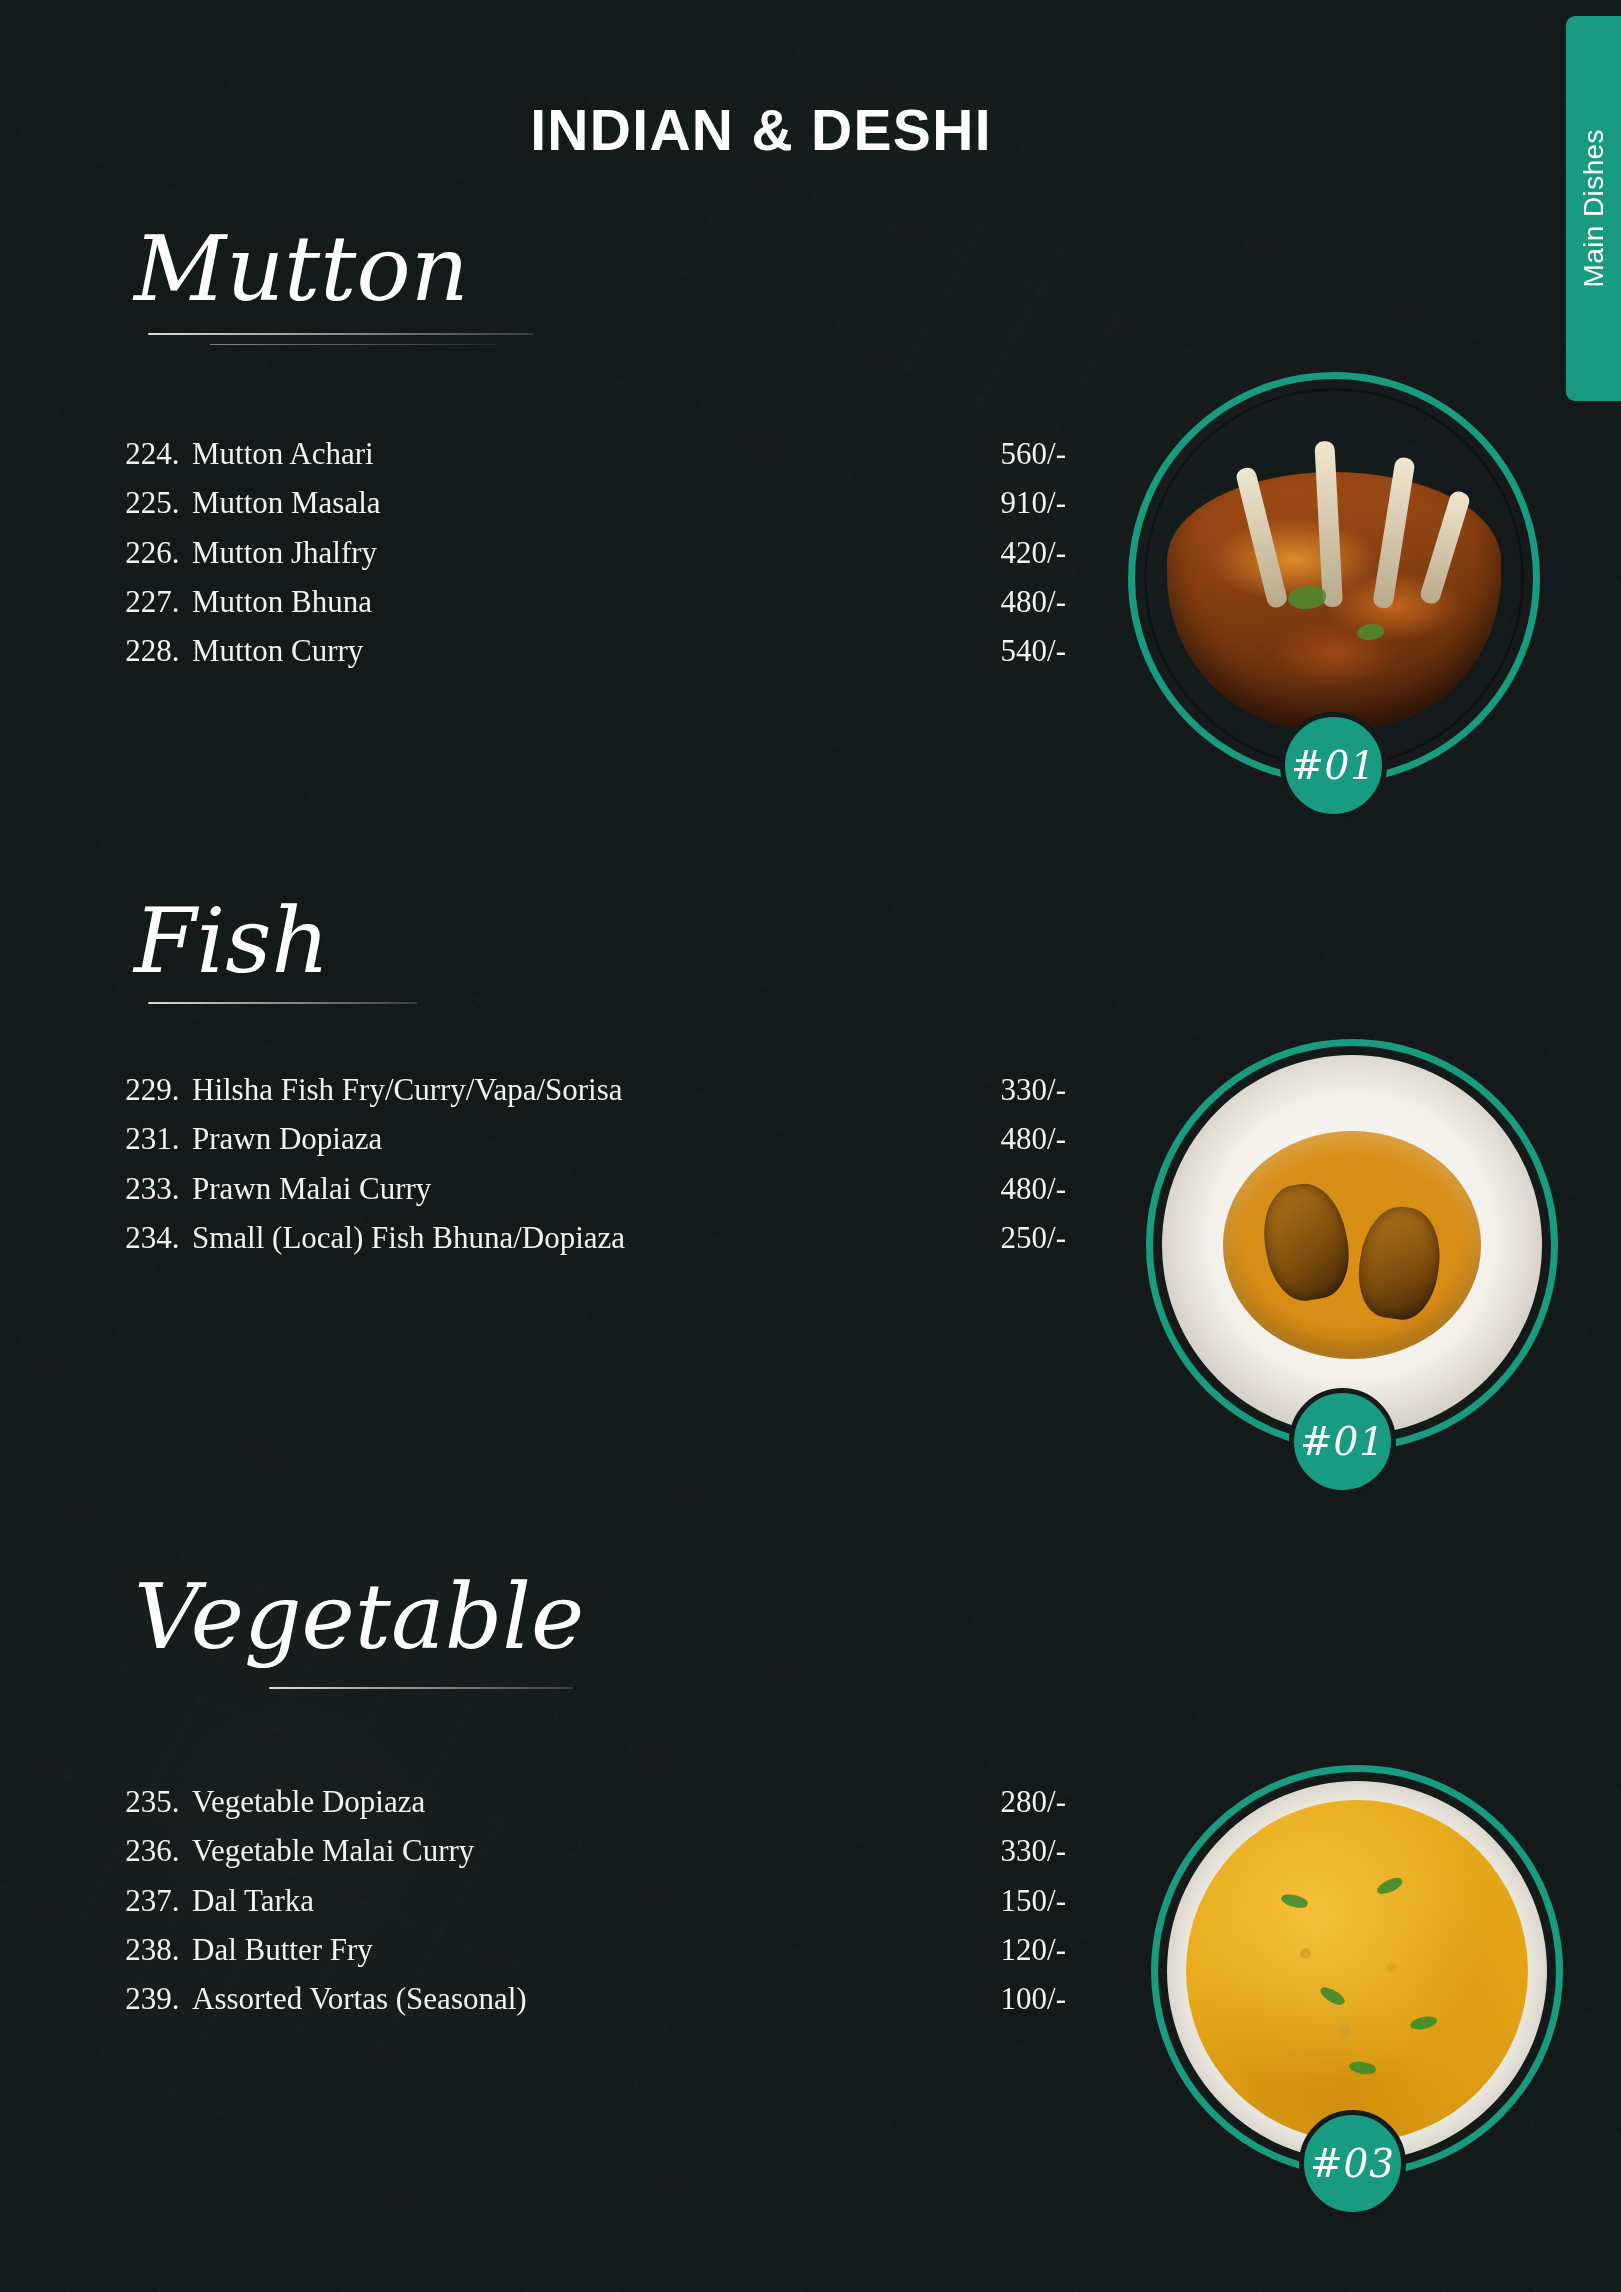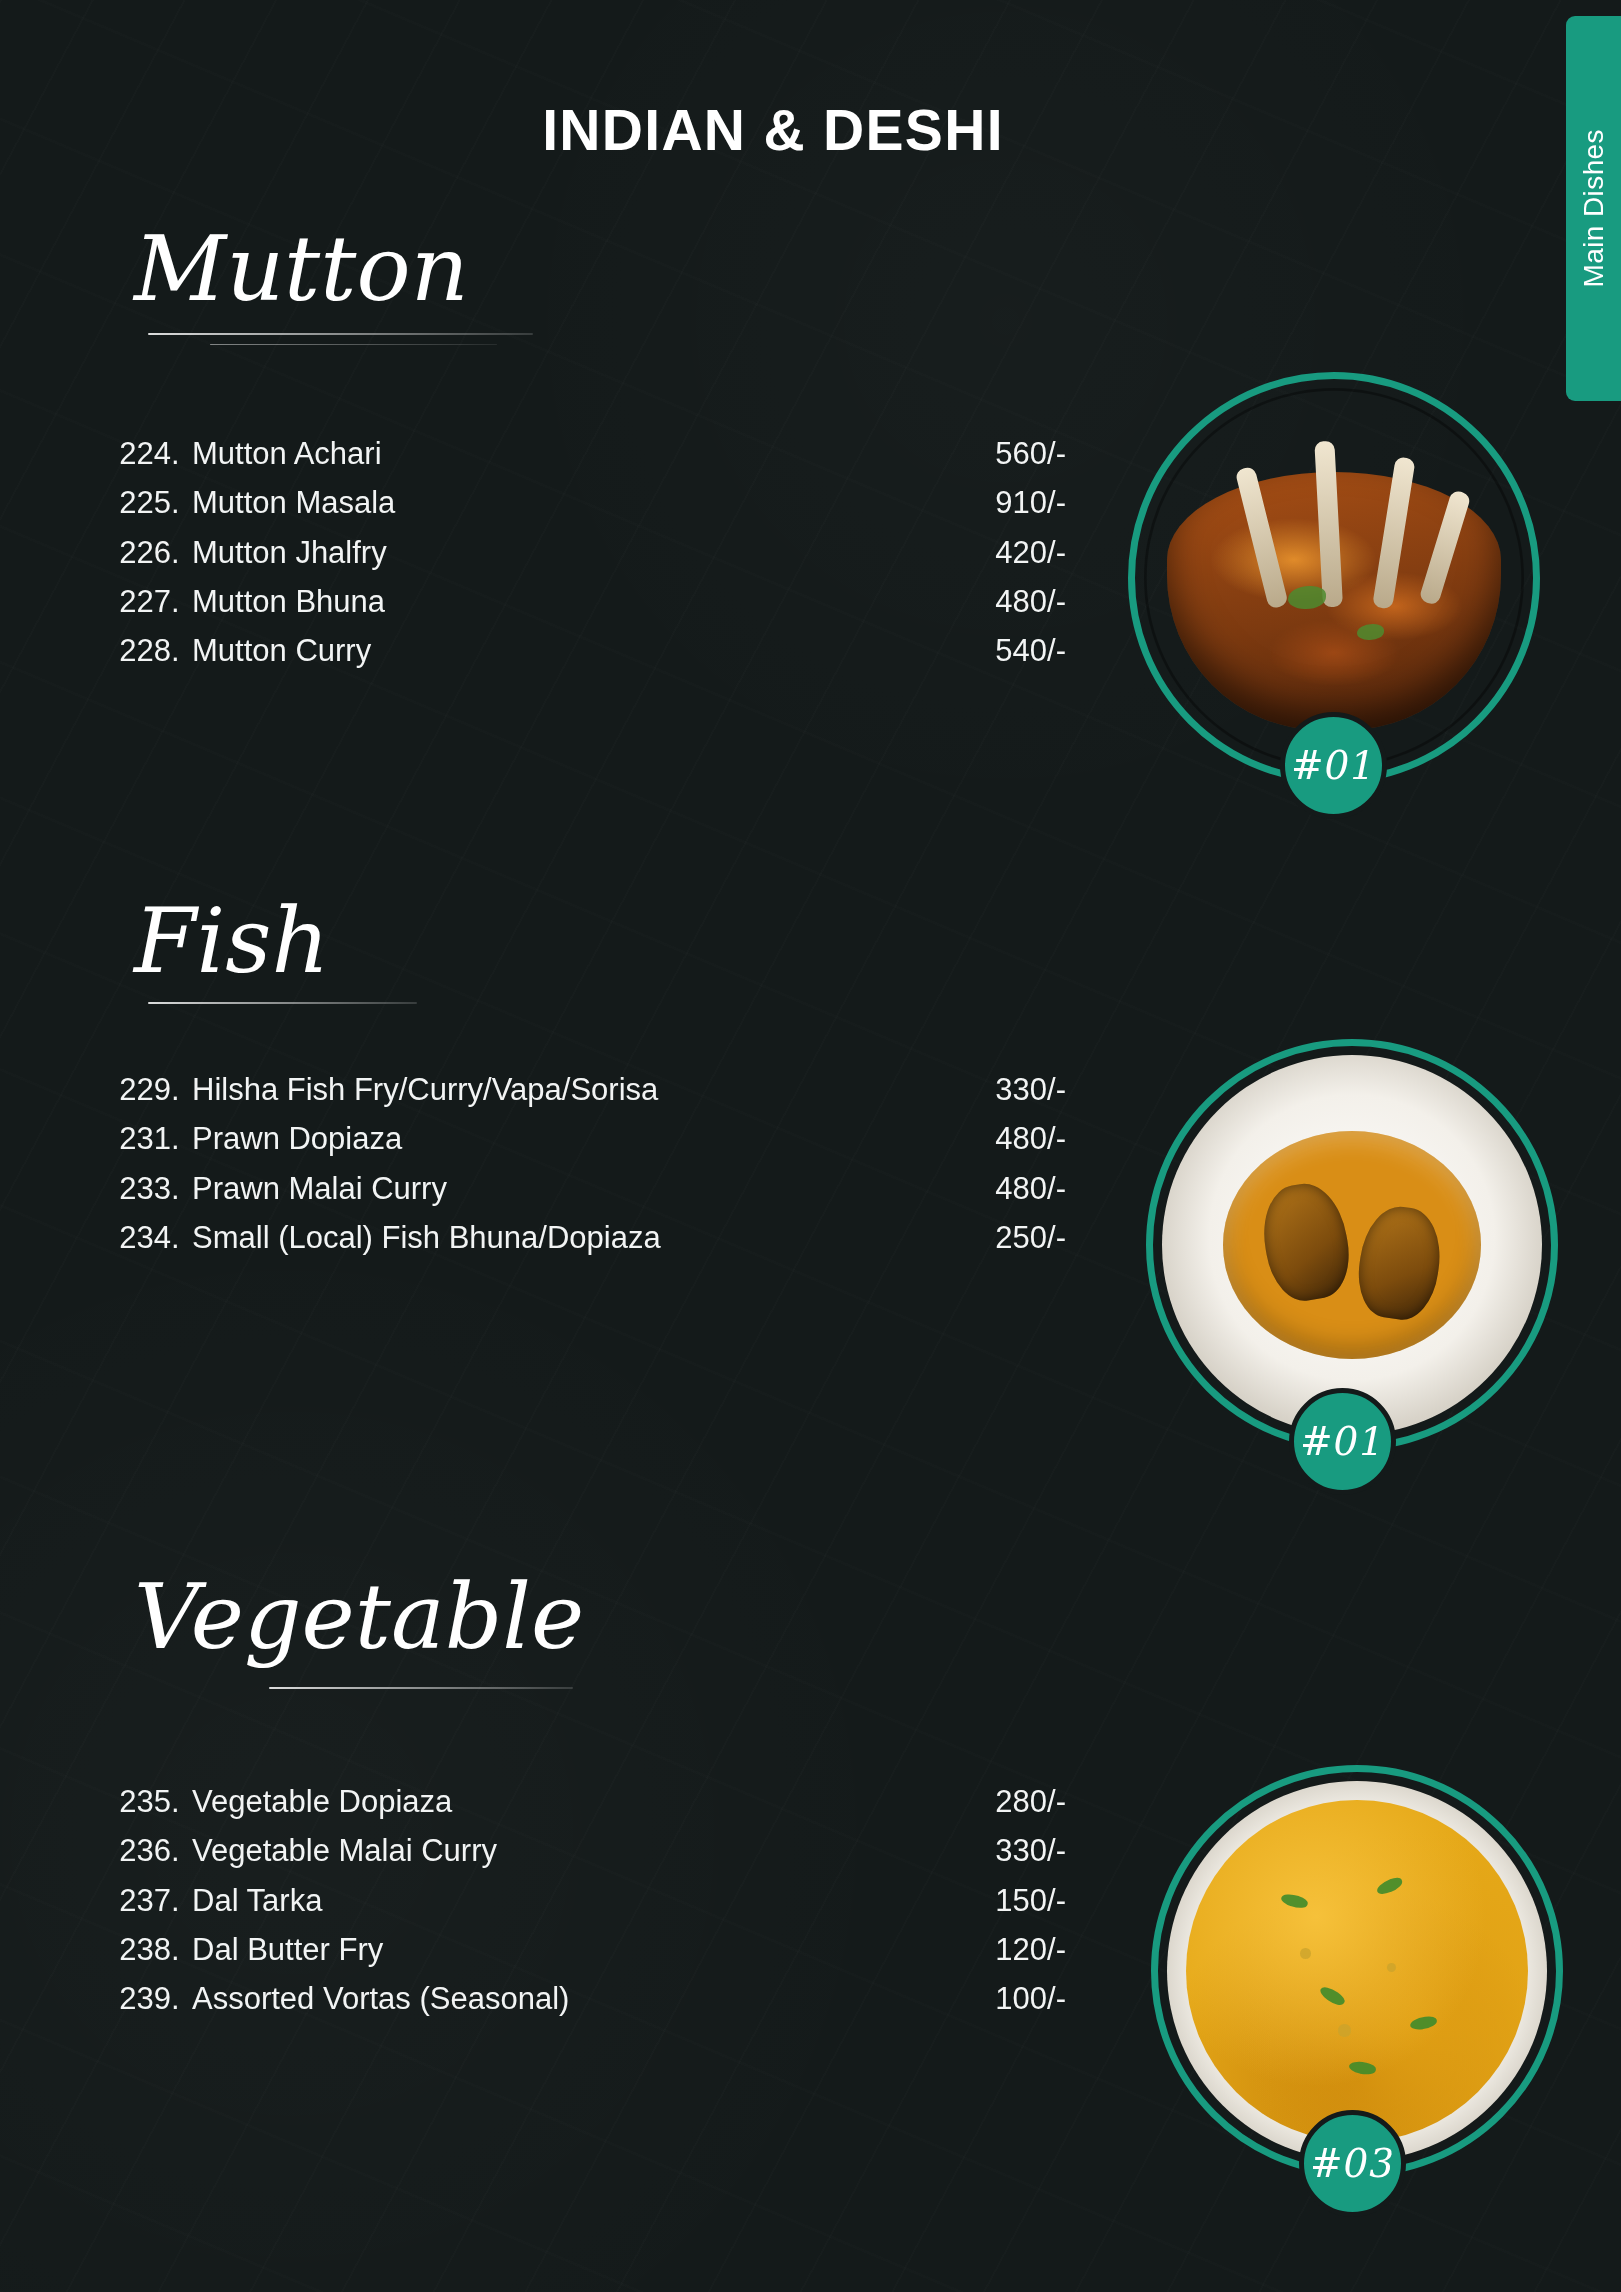--- a/index.html
+++ b/index.html
@@ -52,21 +52,21 @@
     color: #ffffff;
     font-size: 28px;
     letter-spacing: 0.4px;
     white-space: nowrap;
   }
 
   
   #page-title {
     position: absolute;
     top: 97px;
-    left: 12px;
+    left: 0;
     width: 1522px;
     text-align: center;
     color: #ffffff;
     font-size: 57px;
     font-weight: bold;
     letter-spacing: 1.3px;
   }
 
   
   .section { position: absolute; left: 0; width: 1622px; }
@@ -102,20 +102,21 @@
     left: 106px;
     width: 976px;
   }
   .item-row {
     display: flex;
     align-items: flex-start;
     color: #f2f4f4;
     font-size: 31px;
     line-height: 1.18;
     padding: 6.3px 0;
+    font-family: Liberation Serif, serif;
   }
   .item-num {
     width: 86px;
     text-align: right;
     padding-right: 12.5px;
     flex: none;
     font-size: 31px;
   }
   .item-name { flex: 1 1 auto; }
   .item-price {

